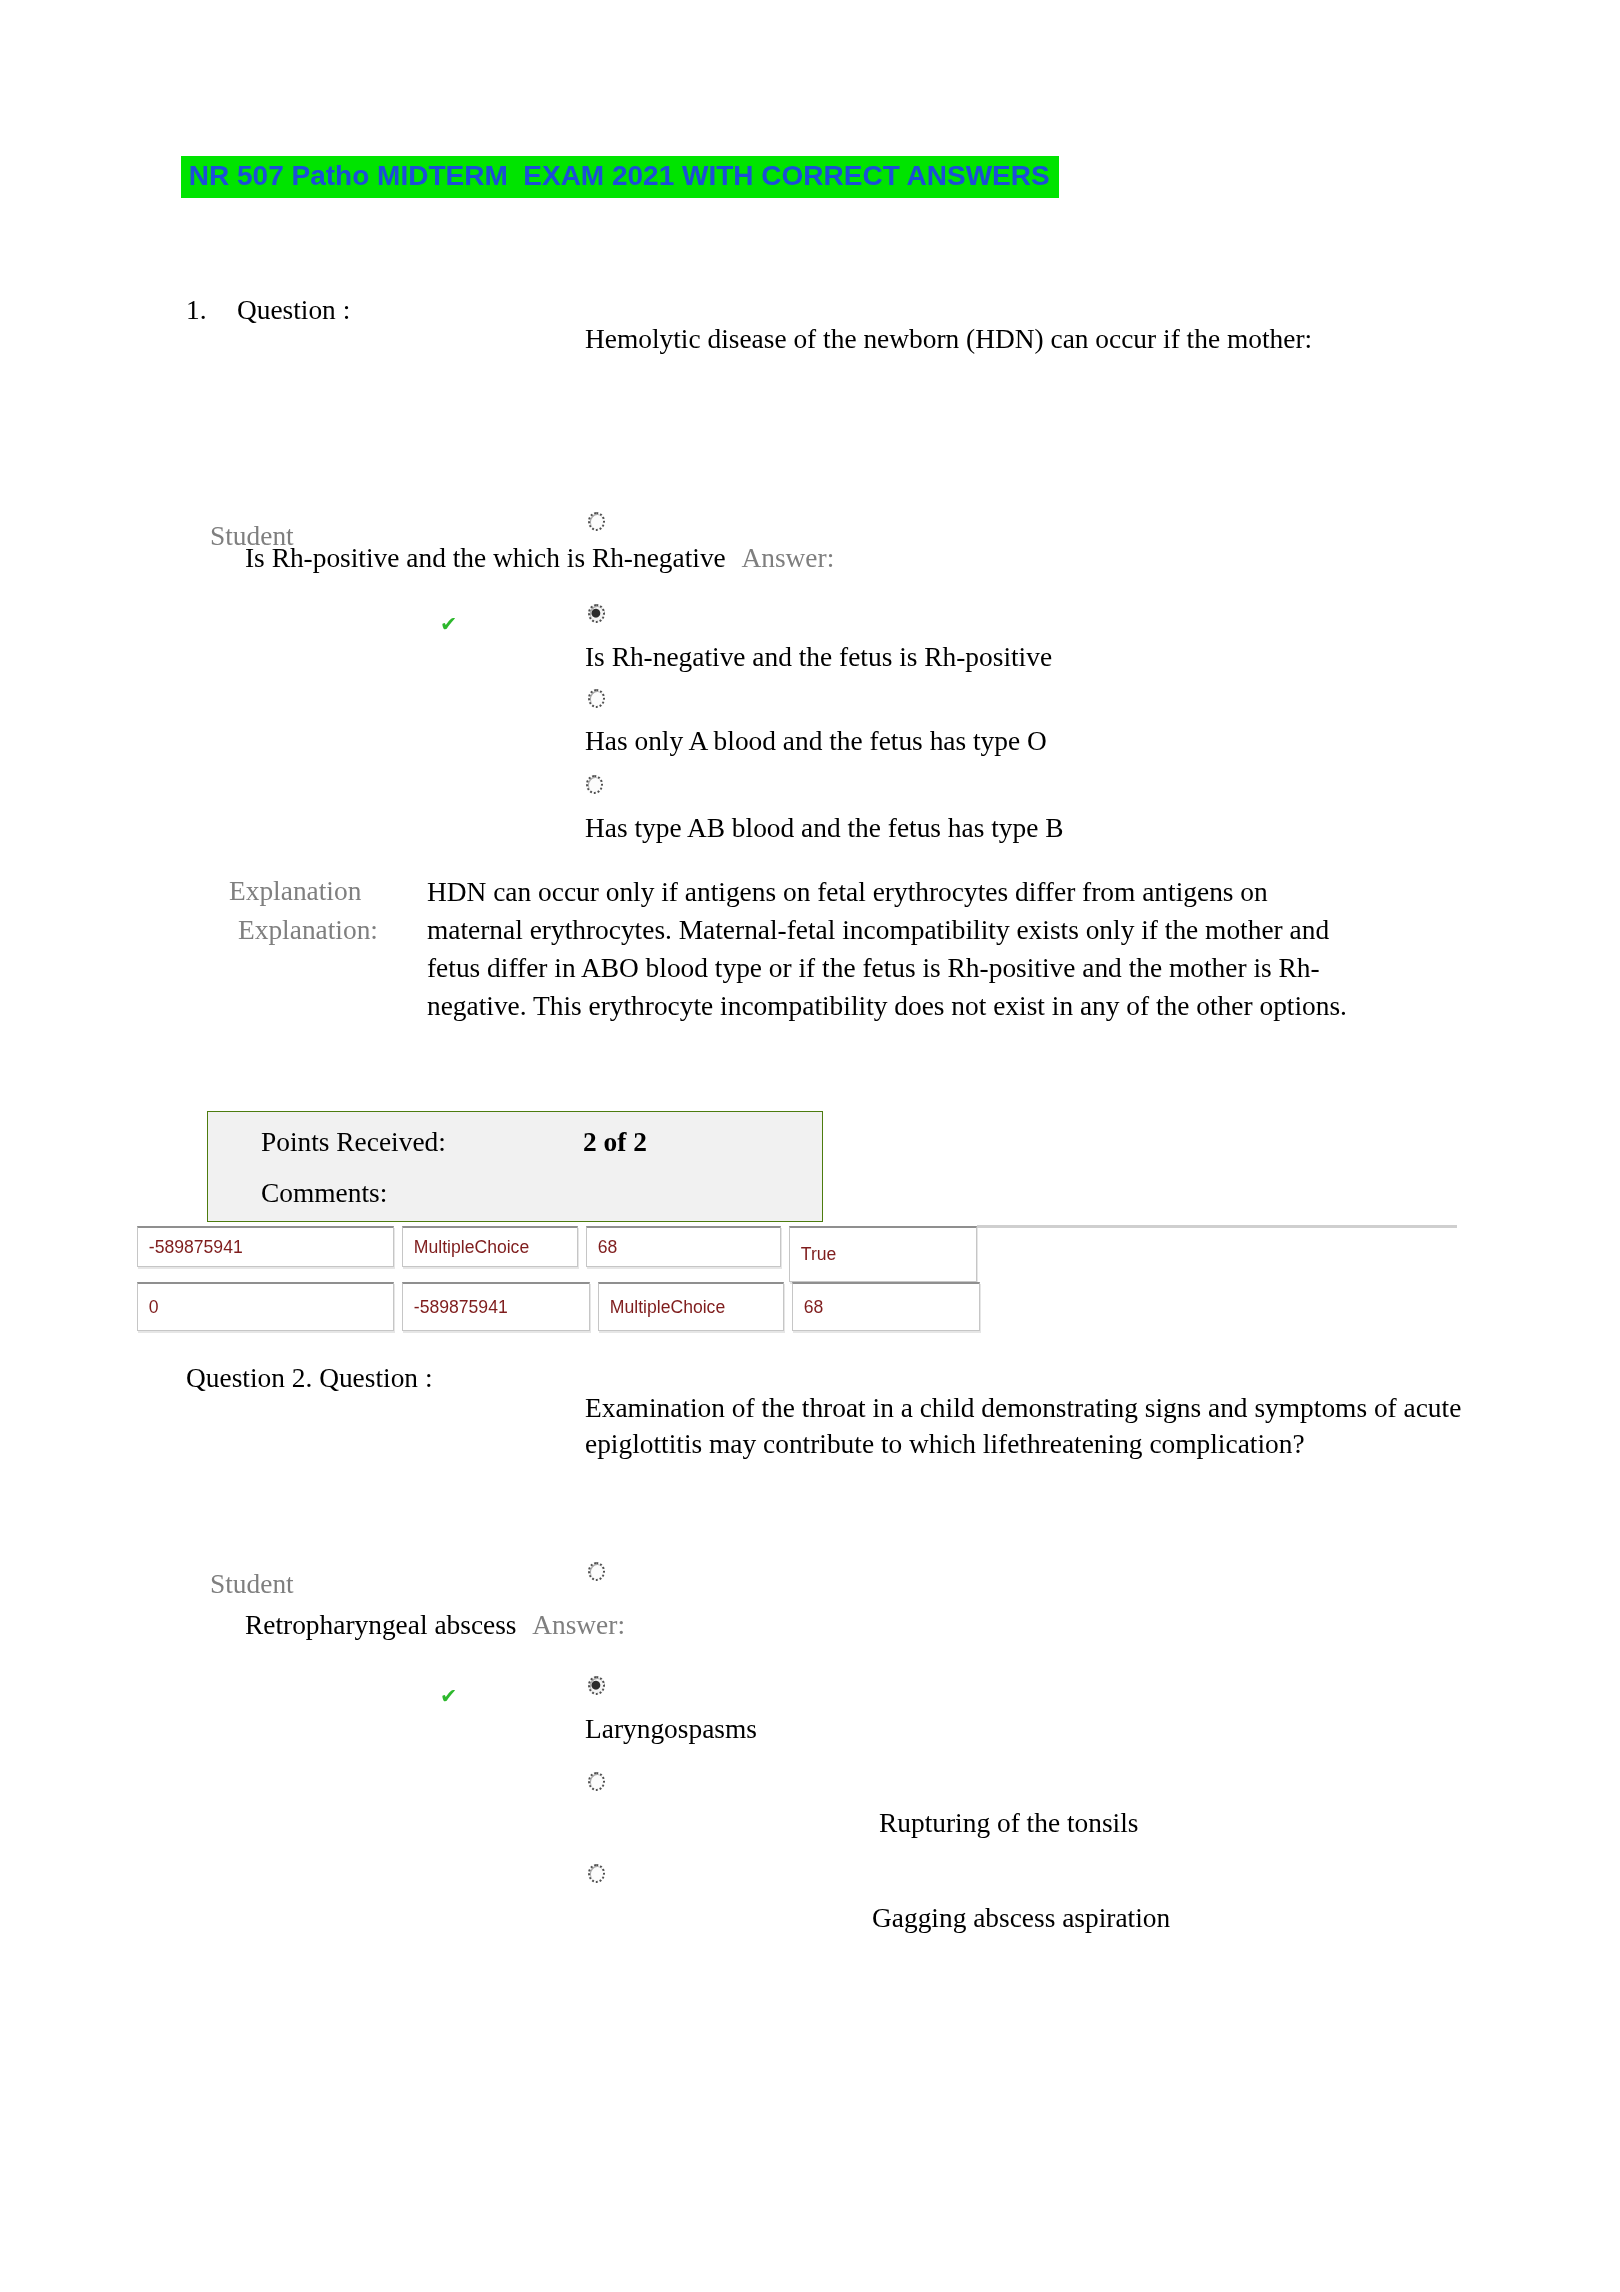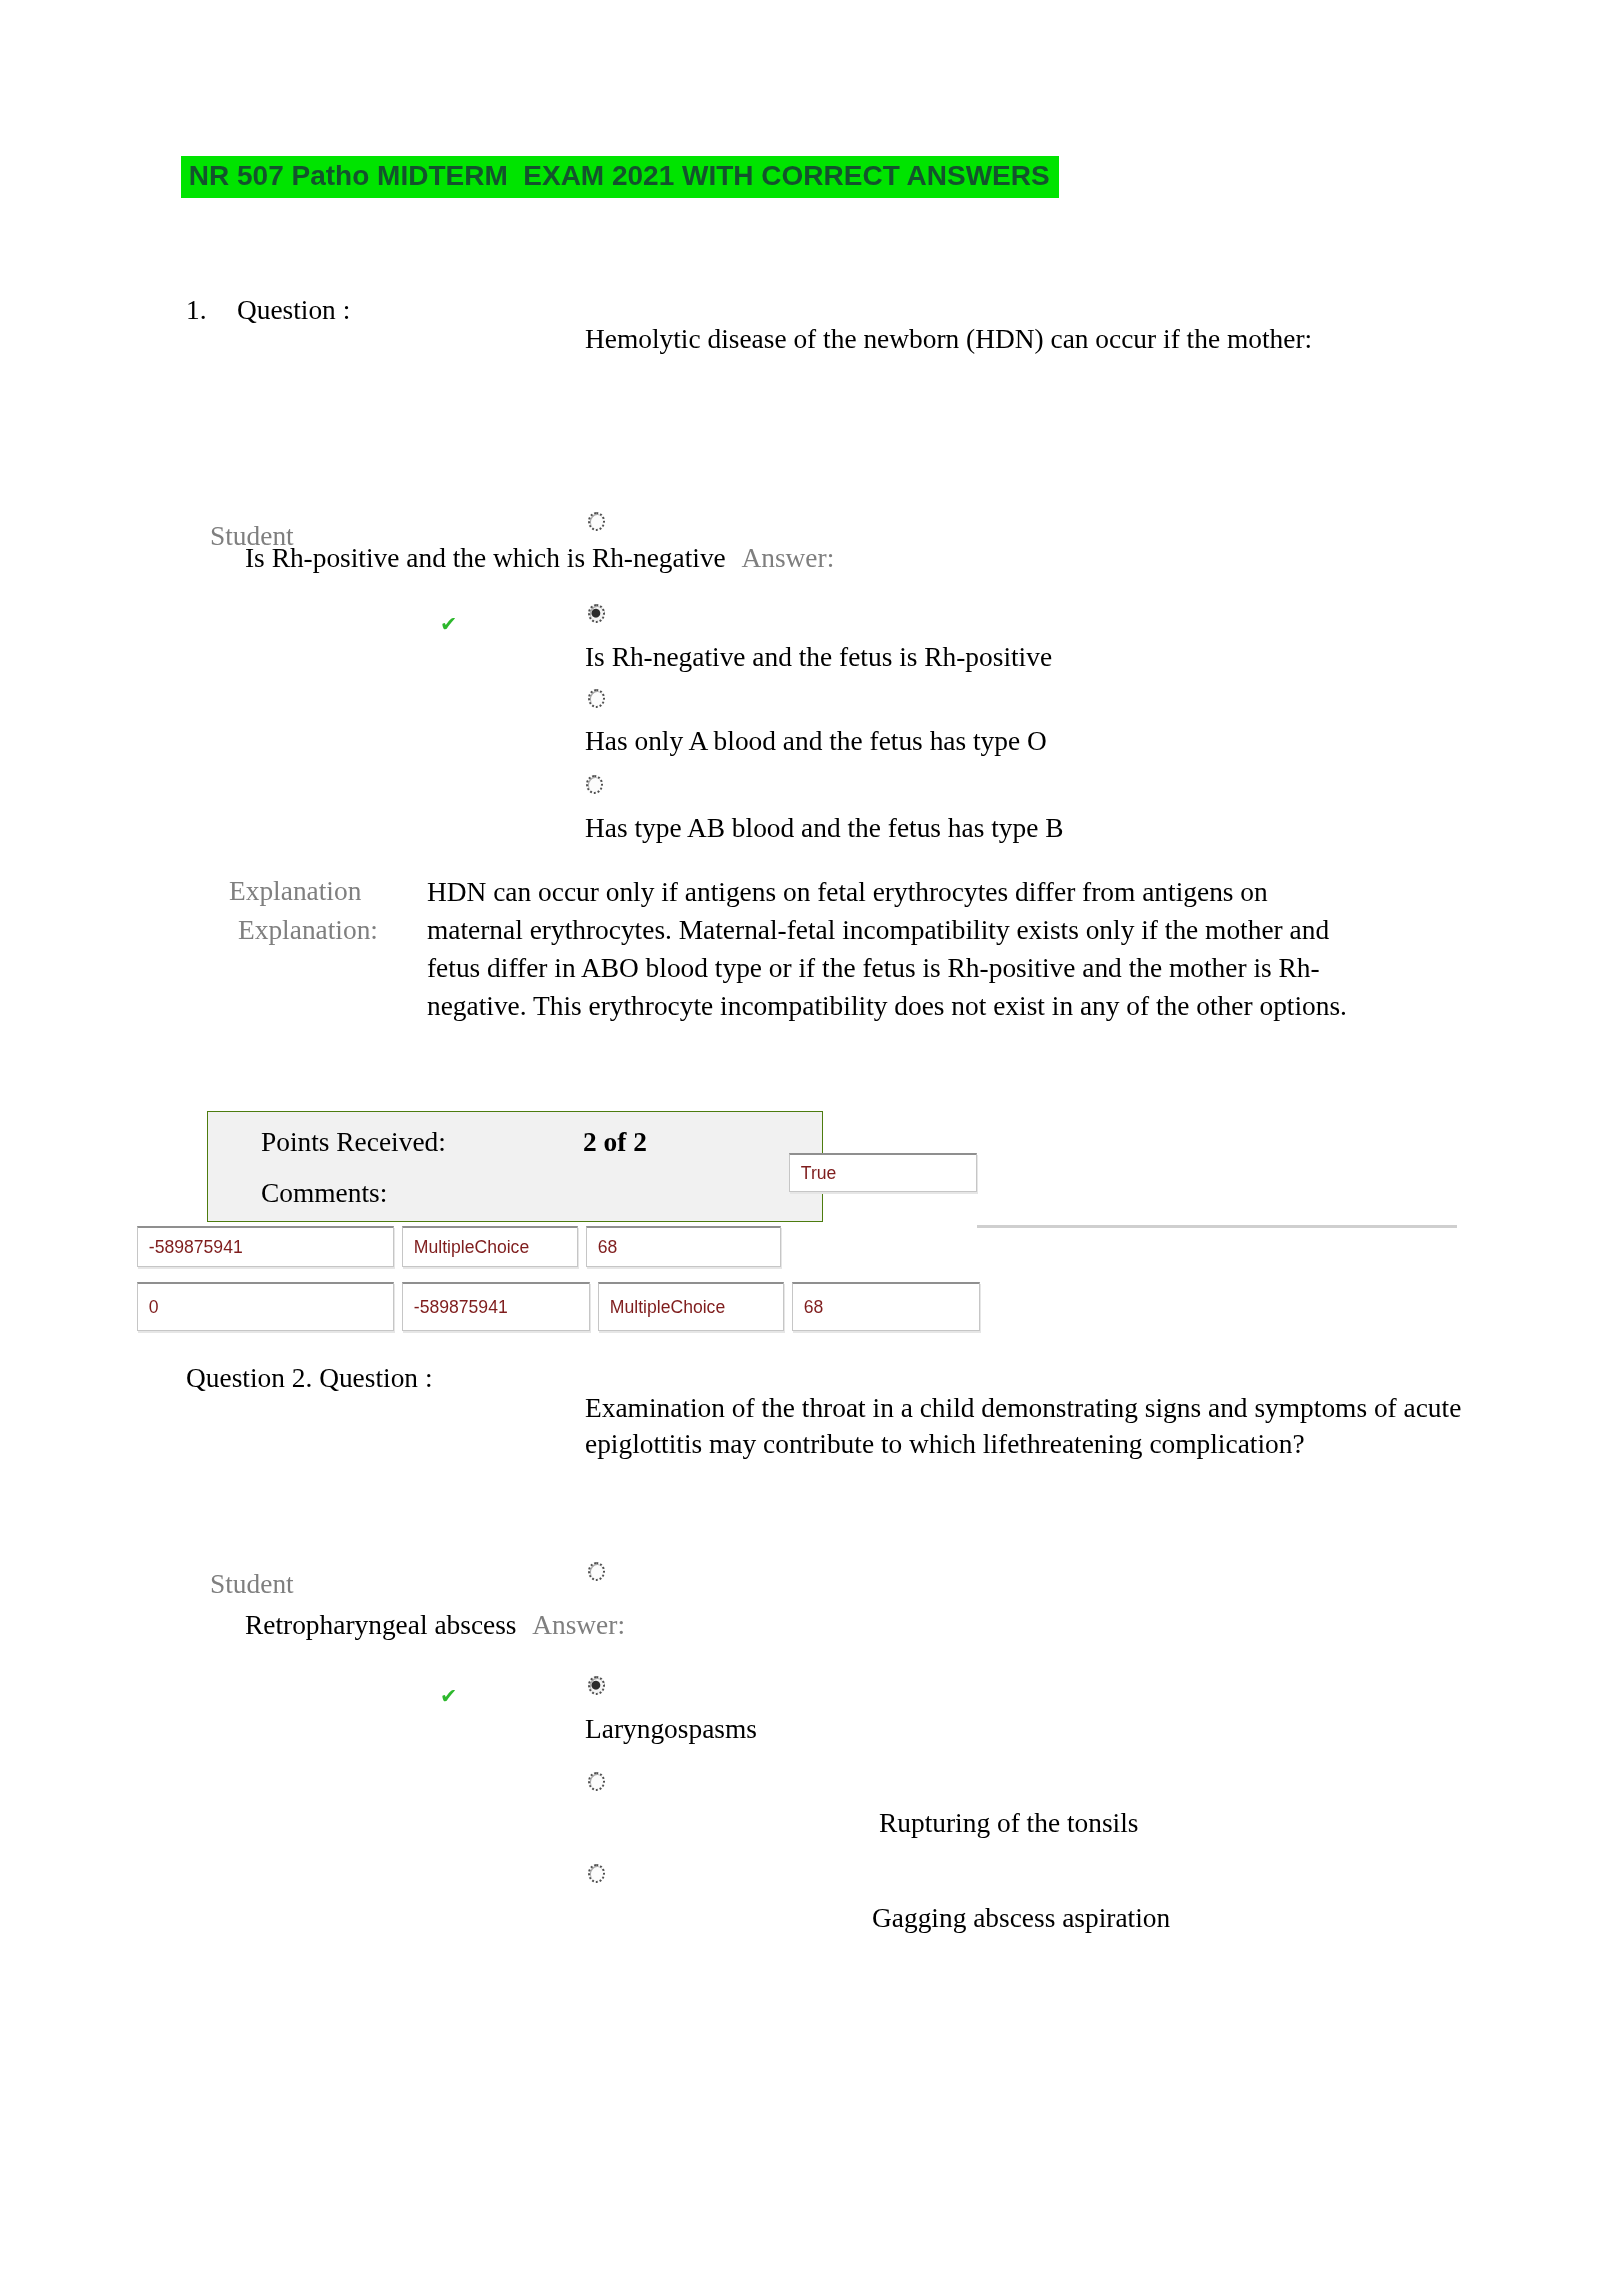--- a/index.html
+++ b/index.html
@@ -16,21 +16,21 @@
   
   .title-hl{
     left:181px;top:156px;
     background:#00e400;
     font-family:"Liberation Sans", sans-serif;
     font-weight:bold;
     font-size:28px;
     line-height:32px;
     padding:3.9px 9.8px 5.9px 7.8px;
     white-space:pre-wrap;
-    color:#14532d;
+    color:#1d4ed8;
   }
   
   .serif{font-size:27.4px;line-height:36px;}
   .gray{color:#7f7f7f;}
   .bold{font-weight:bold;}
   .qheading .num{display:inline-block;}
   .qheading .lbl{display:inline-block;margin-left:23.5px;}
   
   .radio{
     width:12.7px;height:14.7px;
@@ -118,21 +118,21 @@
     <span class="row1">Points Received:</span>
     <span class="val bold">2 of 2</span>
     <span class="row2">Comments:</span>
   </div>
 
   <div class="abs hairline"></div>
 
   <div class="cell" style="left:137px;top:1226px;width:257px;height:41px;">-589875941</div>
   <div class="cell" style="left:402px;top:1226px;width:176px;height:41px;">MultipleChoice</div>
   <div class="cell" style="left:586px;top:1226px;width:195px;height:41px;">68</div>
-  <div class="cell" style="left:789px;top:1153px;width:188px;height:39px;">True</div>
+  <div class="cell" style="left:789px;top:1226px;width:188px;height:56px;">True</div>
 
   <div class="cell" style="left:137px;top:1282px;width:257px;height:49px;">0</div>
   <div class="cell" style="left:402px;top:1282px;width:188px;height:49px;">-589875941</div>
   <div class="cell" style="left:598px;top:1282px;width:186px;height:49px;">MultipleChoice</div>
   <div class="cell" style="left:792px;top:1282px;width:188px;height:49px;">68</div>
 
   <div class="abs serif" style="left:186px;top:1360px;">Question 2. Question :</div>
 
   <div class="abs serif" style="left:585px;top:1390px;width:956px;">Examination of the throat in a child demonstrating signs and symptoms of acute epiglottitis may contribute to which lifethreatening complication?</div>
 

